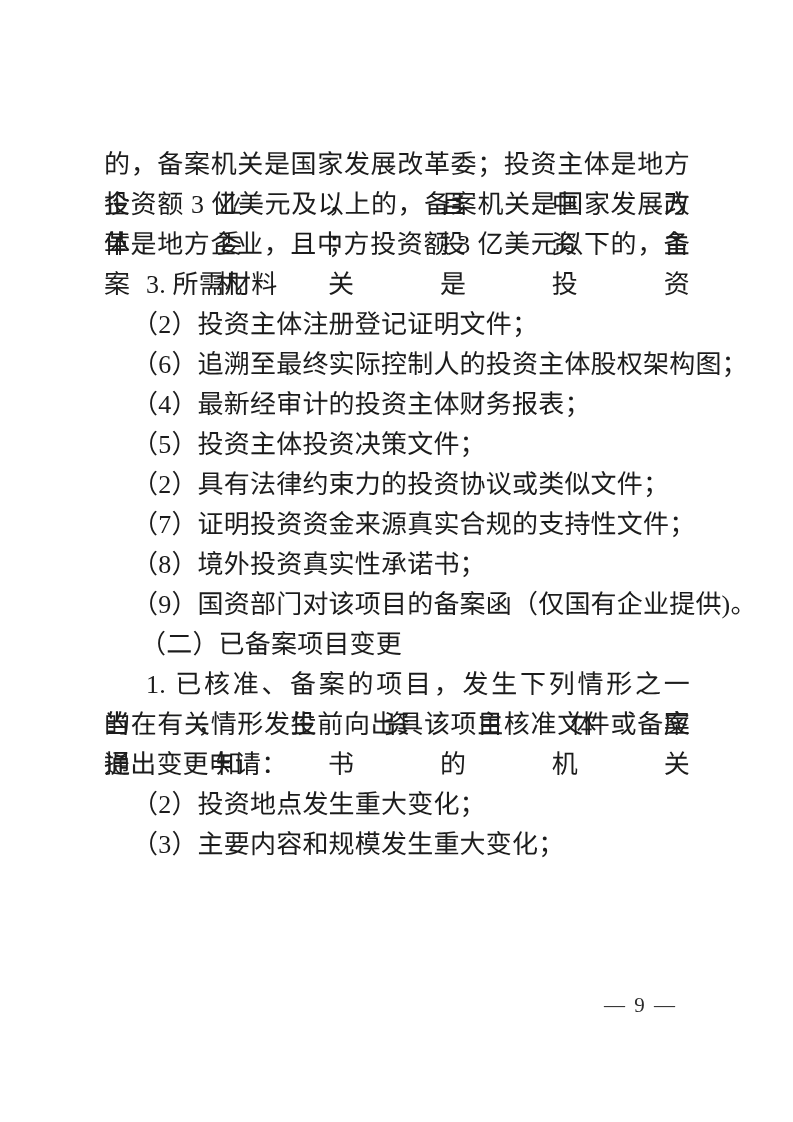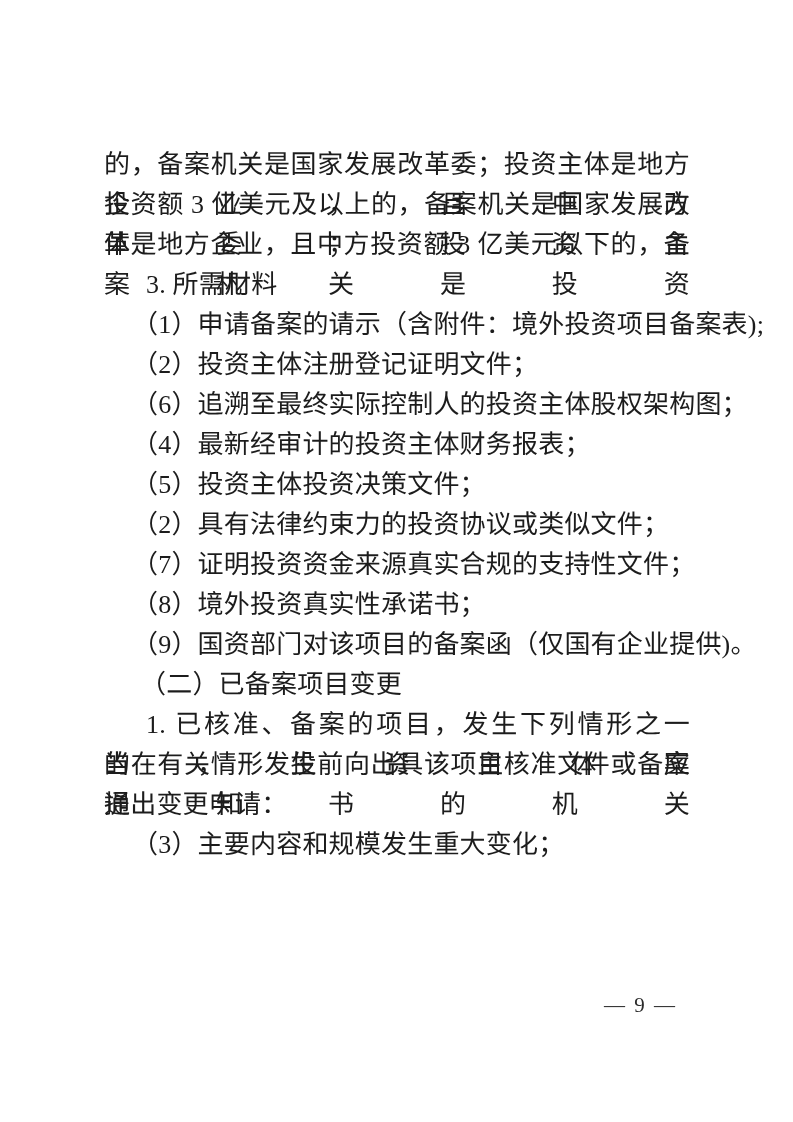--- a/index.html
+++ b/index.html
@@ -62,30 +62,30 @@
 </style>
 </head>
 <body>
 
 <div class="page">
   <div class="content">
     <div class="line j">的，备案机关是国家发展改革委；投资主体是地方企业，且中方</div>
     <div class="line j">投资额 3 亿美元及以上的，备案机关是国家发展改革委；投资主</div>
     <div class="line j">体是地方企业，且中方投资额 3 亿美元以下的，备案机关是投资</div>
     <div class="line ind-num">3. 所需材料</div>
-    <div class="line ind-paren">（1）申请备案的请示（含附件：境外投资项目备案表);</div>
     <div class="line ind-paren">（2）投资主体注册登记证明文件；</div>
     <div class="line ind-paren">（6）追溯至最终实际控制人的投资主体股权架构图；</div>
     <div class="line ind-paren">（4）最新经审计的投资主体财务报表；</div>
     <div class="line ind-paren">（5）投资主体投资决策文件；</div>
     <div class="line ind-paren">（2）具有法律约束力的投资协议或类似文件；</div>
     <div class="line ind-paren">（7）证明投资资金来源真实合规的支持性文件；</div>
     <div class="line ind-paren">（8）境外投资真实性承诺书；</div>
     <div class="line ind-paren">（9）国资部门对该项目的备案函（仅国有企业提供)。</div>
     <div class="line ind-head">（二）已备案项目变更</div>
     <div class="line ind-num j">1. 已核准、备案的项目，发生下列情形之一的，投资主体应</div>
     <div class="line j">当在有关情形发生前向出具该项目核准文件或备案通知书的机关</div>
     <div class="line">提出变更申请：</div>
+    <div class="line ind-paren">（2）投资地点发生重大变化；</div>
     <div class="line ind-paren">（3）主要内容和规模发生重大变化；</div>
   </div>
 
   <div class="footer">— 9 —</div>
 </div>
 
 </body></html>

